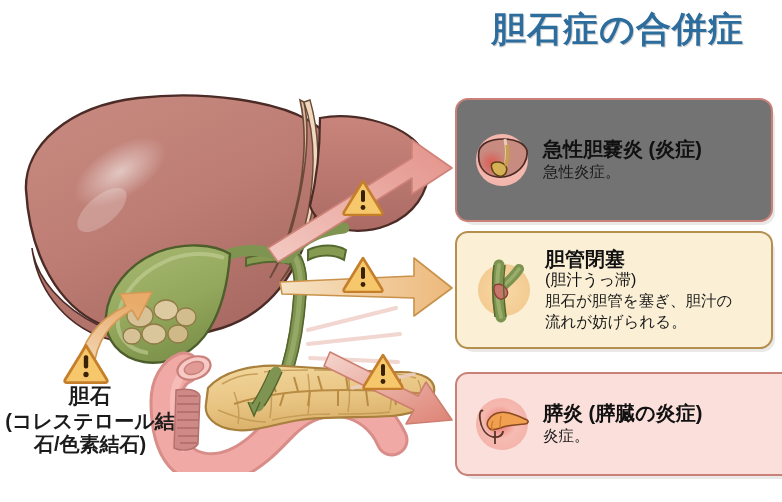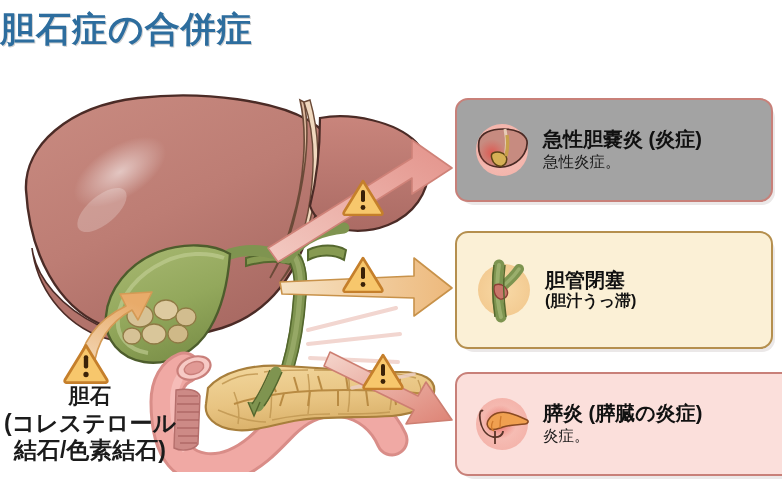--- a/index.html
+++ b/index.html
@@ -5,21 +5,21 @@
   html,body{margin:0;padding:0;}
   body{
     width:782px;height:502px;position:relative;overflow:hidden;
     background:#ffffff;
     font-family:"Liberation Sans","DejaVu Sans",sans-serif;
   }
   #stage{position:absolute;inset:0;}
 
   
   .title{
-    position:absolute;left:0;top:6px;width:744px;text-align:left;
+    position:absolute;left:0;top:6px;width:744px;text-align:right;
     font-size:35px;font-weight:bold;letter-spacing:1px;
     color:#2d6d9e;
     text-shadow:1px 1px 0 rgba(120,120,120,.35);
     white-space:nowrap;
   }
 
   
   .anatomy{position:absolute;left:8px;top:72px;width:430px;height:400px;}
   .anatomy svg{display:block;}
 
@@ -33,49 +33,49 @@
   .warn.w2{left:342px;top:255px;}
   .warn.w3{left:362px;top:352px;}
   .warn.wg{left:63px;top:342px;width:46px;height:42px;}
 
   
   .gs-caption{
     position:absolute;left:0px;top:384px;width:180px;text-align:center;
     color:#1b1b1b;line-height:1.18;
   }
   .gs-caption .gs-main{font-size:21px;font-weight:bold;letter-spacing:.5px;}
-  .gs-caption .gs-sub{font-size:23px;font-weight:bold;margin-top:1px;}
+  .gs-caption .gs-sub{font-size:20px;font-weight:bold;margin-top:1px;}
 
   
   .card{
     position:absolute;box-sizing:border-box;
     border-radius:13px;
     display:flex;align-items:center;
     padding:8px 10px 8px 10px;
   }
   .card::after{
     content:"";position:absolute;left:4px;right:-4px;top:5px;bottom:-5px;
     border-radius:13px;background:rgba(130,110,110,.16);z-index:-1;
   }
-  .card.c1{left:455px;top:98px;width:318px;height:104px;
-           background:#a3a3a3;border:2px solid #c88079;}
+  .card.c1{left:455px;top:98px;width:318px;height:124px;
+           background:#737373;border:2px solid #c88079;}
   .card.c2{left:455px;top:231px;width:318px;height:118px;
            background:#fbf0d6;border:2px solid #b58f4e;padding-left:12px;}
   .card.c3{left:455px;top:372px;width:362px;height:104px;
            background:#fbdfdb;border:2px solid #c88079;}
 
   .card-icon{width:70px;height:70px;flex:0 0 70px;margin-right:6px;}
   .card-icon svg{display:block;}
   .card-text{flex:1 1 auto;min-width:0;}
   .card-title{
     font-size:20px;font-weight:bold;color:#111111;line-height:1.14;
     white-space:nowrap;
   }
   .card-subtitle{
-    font-size:16px;font-weight:bold;color:#111111;line-height:1.15;
+    font-size:16px;font-weight:normal;color:#111111;line-height:1.15;
     white-space:nowrap;margin-top:0px;
   }
   .card-desc{
     font-size:15.5px;color:#1b1b1b;line-height:1.30;margin-top:2px;
   }
   .card-desc .l{display:block;white-space:nowrap;}
 </style>
 </head>
 <body>
 
@@ -376,20 +376,24 @@
         <path d="M50,14 C46,20 40,26 34,31" stroke="#aec07f" stroke-width="3.4" fill="none" stroke-linecap="round" opacity="0.6"></path>
         <path d="M26,30 C30,28 36,30 38,35 C40,40 36,45 31,44
                  C27,43 25,38 25,34 C25,32 25,31 26,30 Z" fill="#c9766a" stroke="#8c3f36" stroke-width="1.4"></path>
         <path d="M25,10 C23,24 23,40 26,62" stroke="#55682e" stroke-width="1.5" fill="none"></path>
         <path d="M36,10 C34,24 34,40 37,62" stroke="#55682e" stroke-width="1.5" fill="none"></path>
       </svg>
     </div>
     <div class="card-text">
       <div class="card-title">胆管閉塞</div>
       <div class="card-subtitle">(胆汁うっ滞)</div>
+      <div class="card-desc">
+        <span class="l">胆石が胆管を塞ぎ、胆汁の</span>
+        <span class="l">流れが妨げられる。</span>
+      </div>
     </div>
   </div>
 
   <div class="card c3">
     <div class="card-icon">
       <svg viewBox="0 0 70 70" width="70" height="70">
         <defs>
           <radialGradient id="c3bg" cx="0.5" cy="0.5" r="0.5">
             <stop offset="0%" stop-color="#f8c6bd"></stop>
             <stop offset="100%" stop-color="#f4b4ab"></stop>

